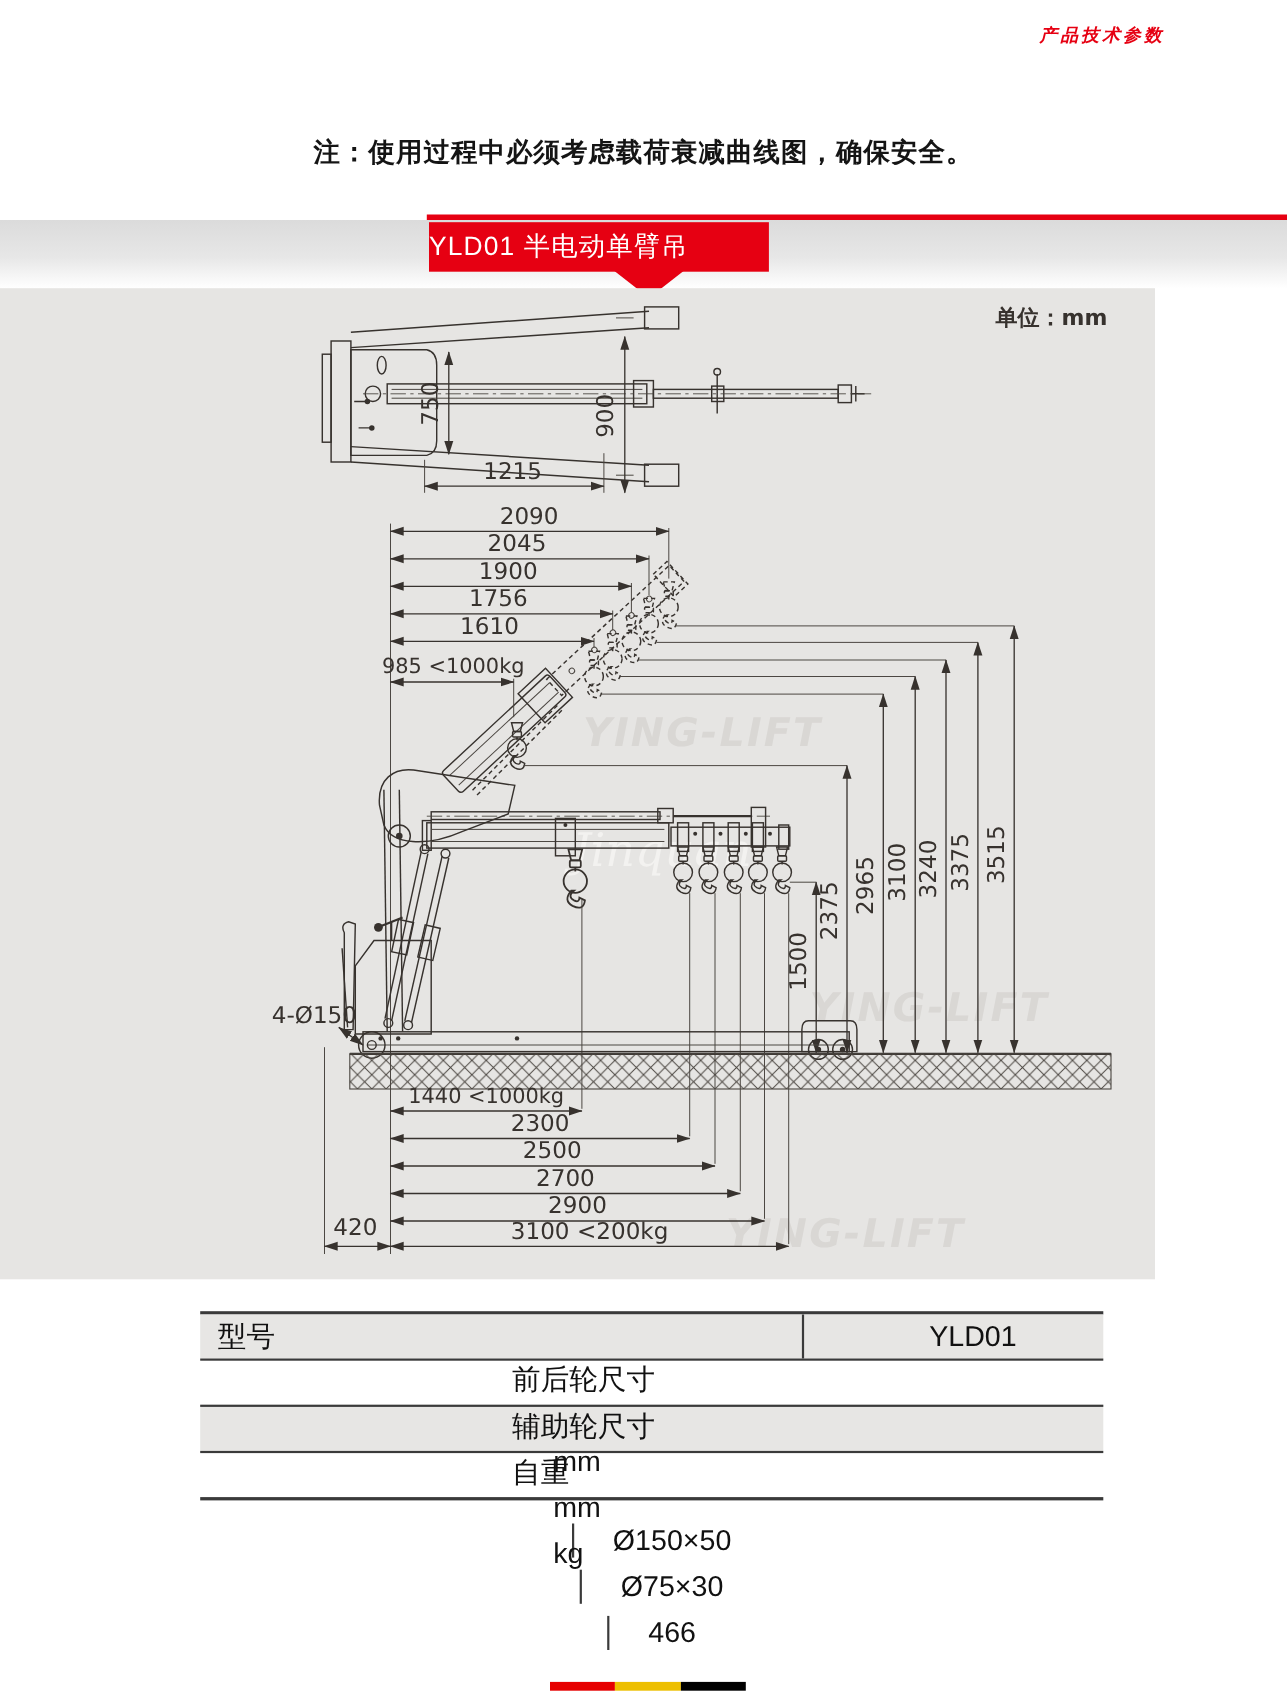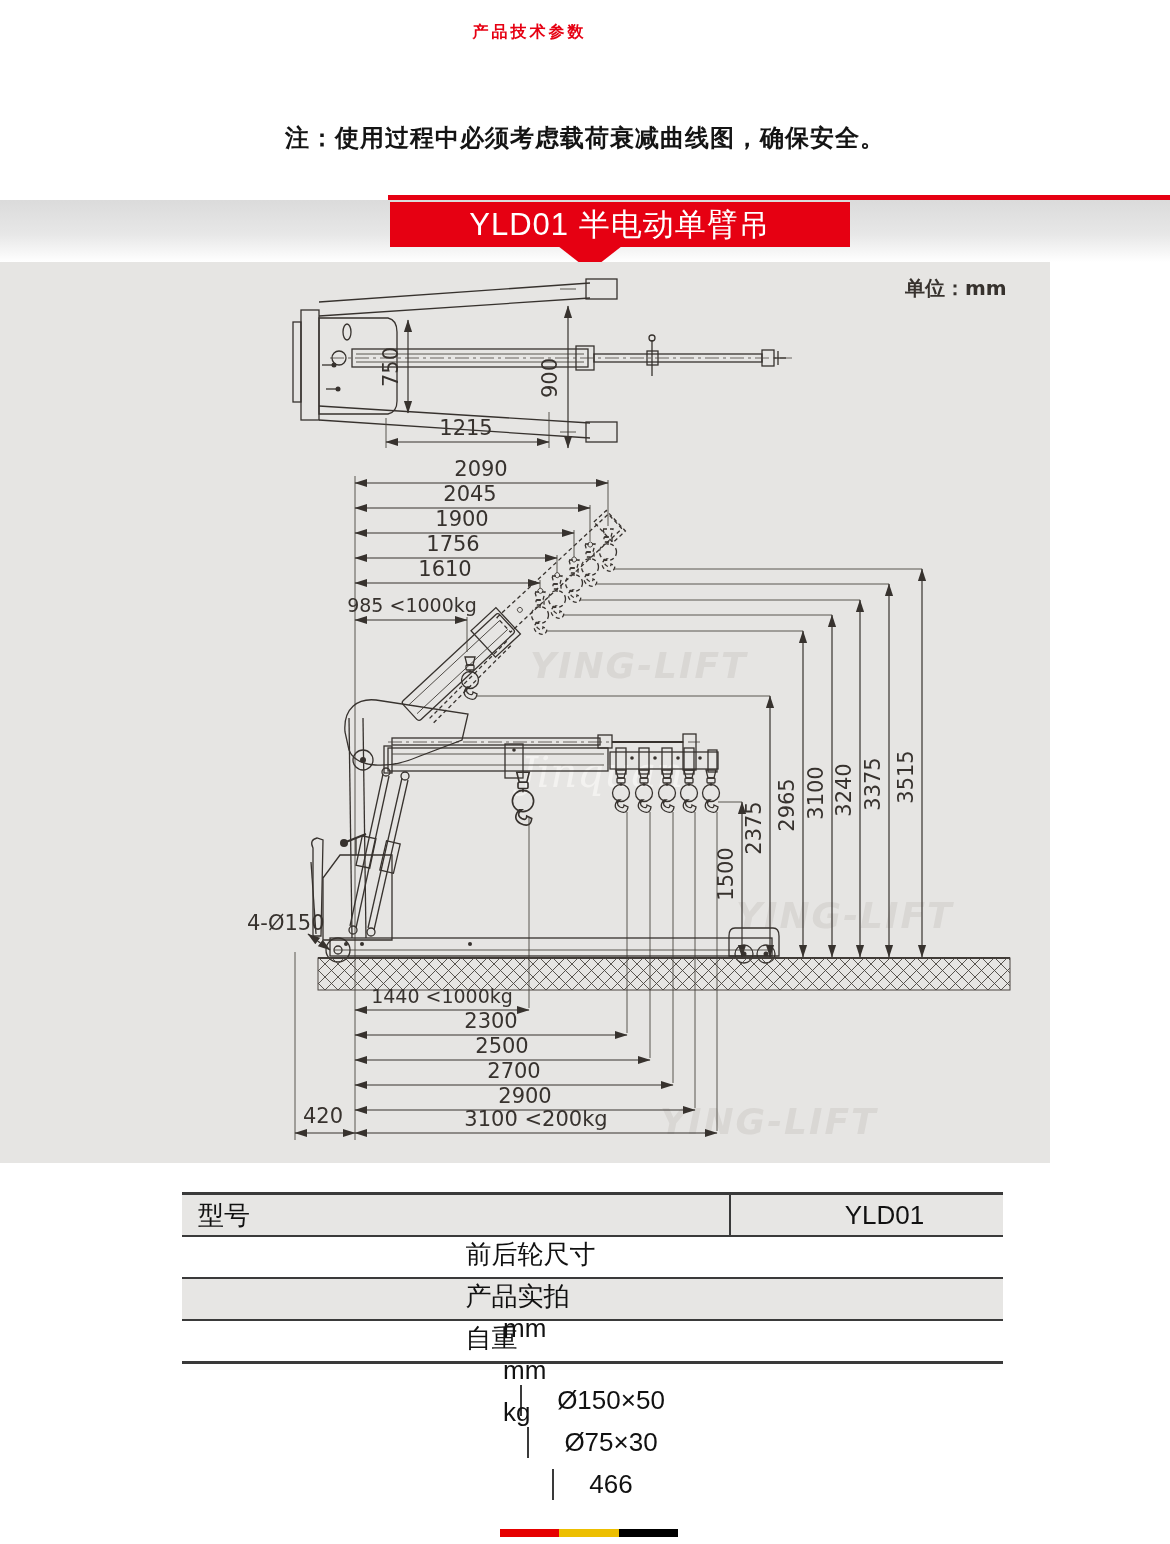--- a/index.html
+++ b/index.html
@@ -1,28 +1,28 @@
 <!DOCTYPE html>
 <html><head>
 <meta charset="utf-8">
 <style>
   html,body{margin:0;padding:0;background:#fff;}
   #page{position:relative;width:1170px;height:1544px;background:#ffffff;overflow:hidden;
         font-family:"Liberation Sans",sans-serif;}
   
-  .main-title{position:absolute;top:22px;left:0;width:1059px;text-align:center;
-0    font-size:78px;font-weight:900;color:#e60012;letter-spacing:3px;}
+  .main-title{position:absolute;top:22px;left:0;width:1059px;text-align:right;
+0    font-size:78px;font-weight:900;color:#e60012;letter-spacing:3px;font-style:italic;}
   .main-note{position:absolute;top:122px;left:0;width:1170px;text-align:center;
     font-size:24px;font-weight:700;color:#141414;letter-spacing:1px;}
   
   .red-line{position:absolute;top:195px;left:388px;width:782px;height:5px;background:#e60012;}
   .gray-band{position:absolute;top:200px;left:0;width:1170px;height:62px;
     background:linear-gradient(180deg,#dbdbdb 0%,#e7e7e7 55%,#ffffff 100%);}
-  .banner{position:absolute;top:202px;left:390px;width:460px;height:45px;background:#e60012;
-    color:#fff;font-size:31px;text-align:center;line-height:46px;letter-spacing:1px;}
+  .banner{position:absolute;top:202px;left:390px;width:309px;height:45px;background:#e60012;
+    color:#fff;font-size:24px;line-height:46px;letter-spacing:1px;}
   .banner-arrow{position:absolute;top:246px;left:558px;width:0;height:0;
     border-left:32px solid transparent;border-right:32px solid transparent;
     border-top:25px solid #e60012;}
   
   .diagram-wrap{position:absolute;top:262px;left:0;width:1050px;height:901px;background:#e6e5e3;}
   svg text{font-family:"DejaVu Sans",sans-serif;fill:#37322e;}
   .ink{stroke:#37322e;fill:none;stroke-width:1.3;}
   .ink2{stroke:#37322e;fill:none;stroke-width:2;}
   .fillink{fill:#37322e;stroke:none;}
   .thin{stroke:#4a4540;fill:none;stroke-width:0.9;}
@@ -330,21 +330,21 @@
       <span class="cell-label">型号</span>
       <span class="cell-unit"></span>
       <span class="cell-value">YLD01</span>
     </div>
     <div class="spec-row">
       <span class="cell-label">前后轮尺寸</span>
       <span class="cell-unit">mm</span>
       <span class="cell-value">Ø150×50</span>
     </div>
     <div class="spec-row shaded">
-      <span class="cell-label">产品实拍</span>
+      <span class="cell-label">辅助轮尺寸</span>
       <span class="cell-unit">mm</span>
       <span class="cell-value">Ø75×30</span>
     </div>
     <div class="spec-row">
       <span class="cell-label">自重</span>
       <span class="cell-unit">kg</span>
       <span class="cell-value">466</span>
     </div>
   </div>
 

